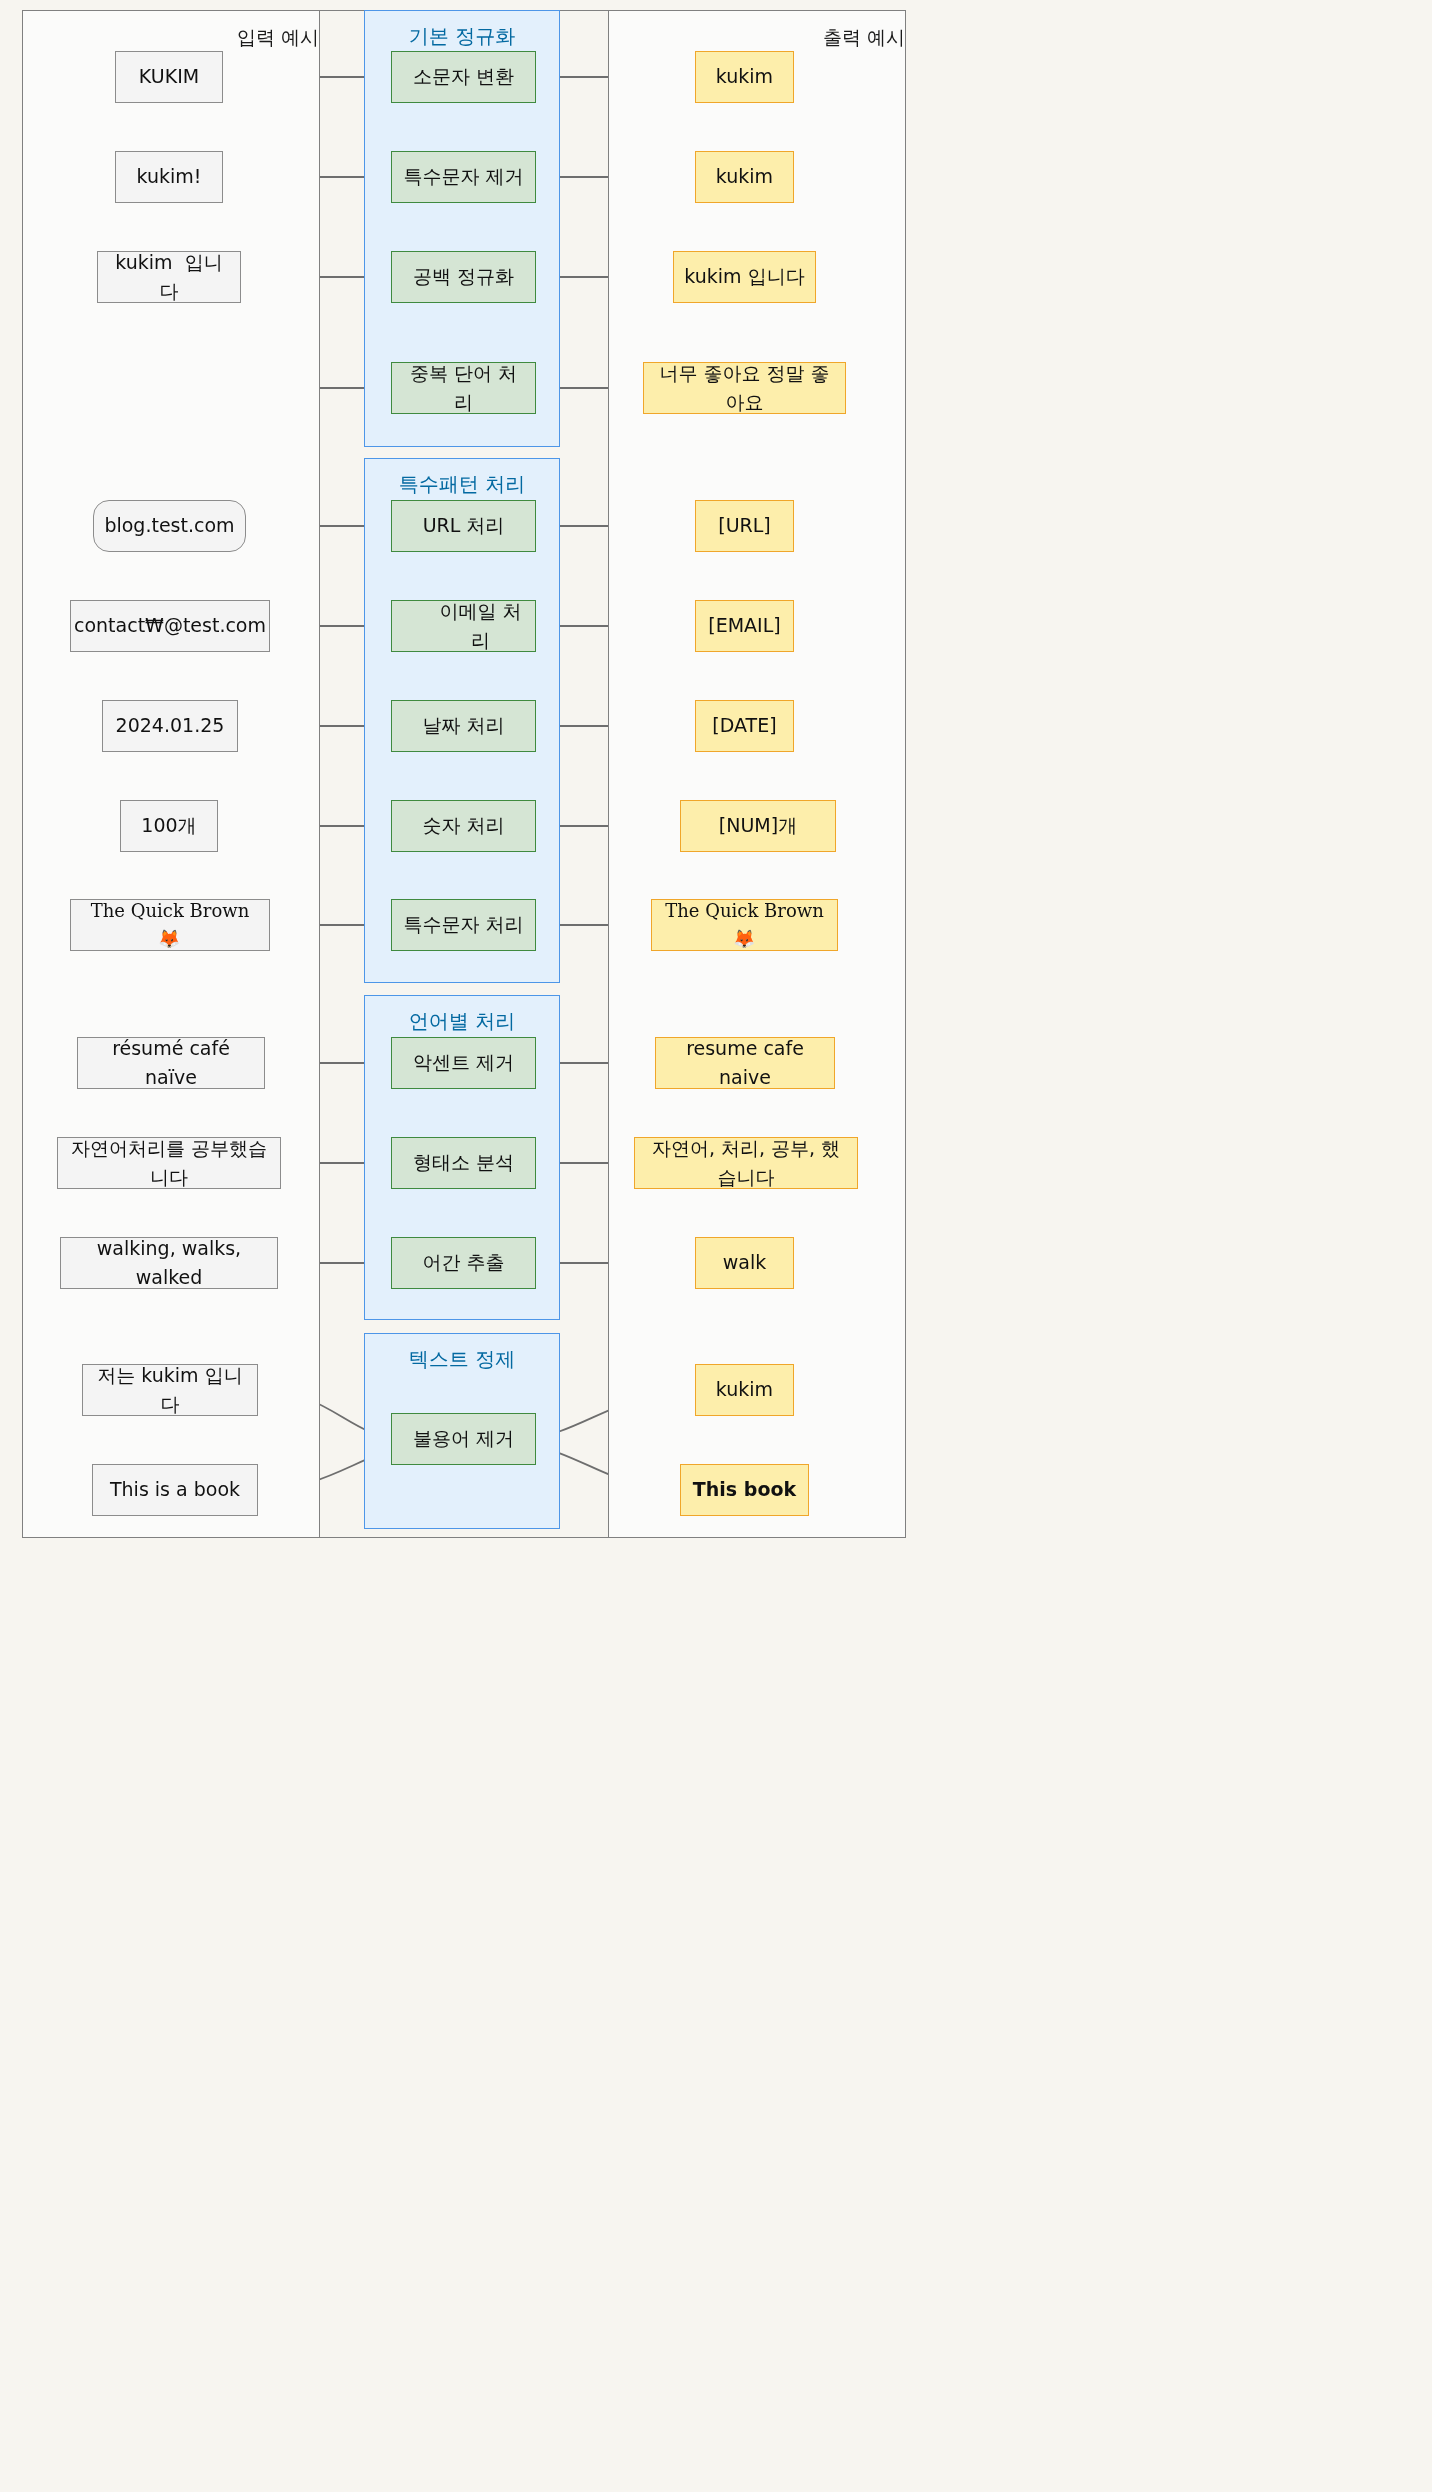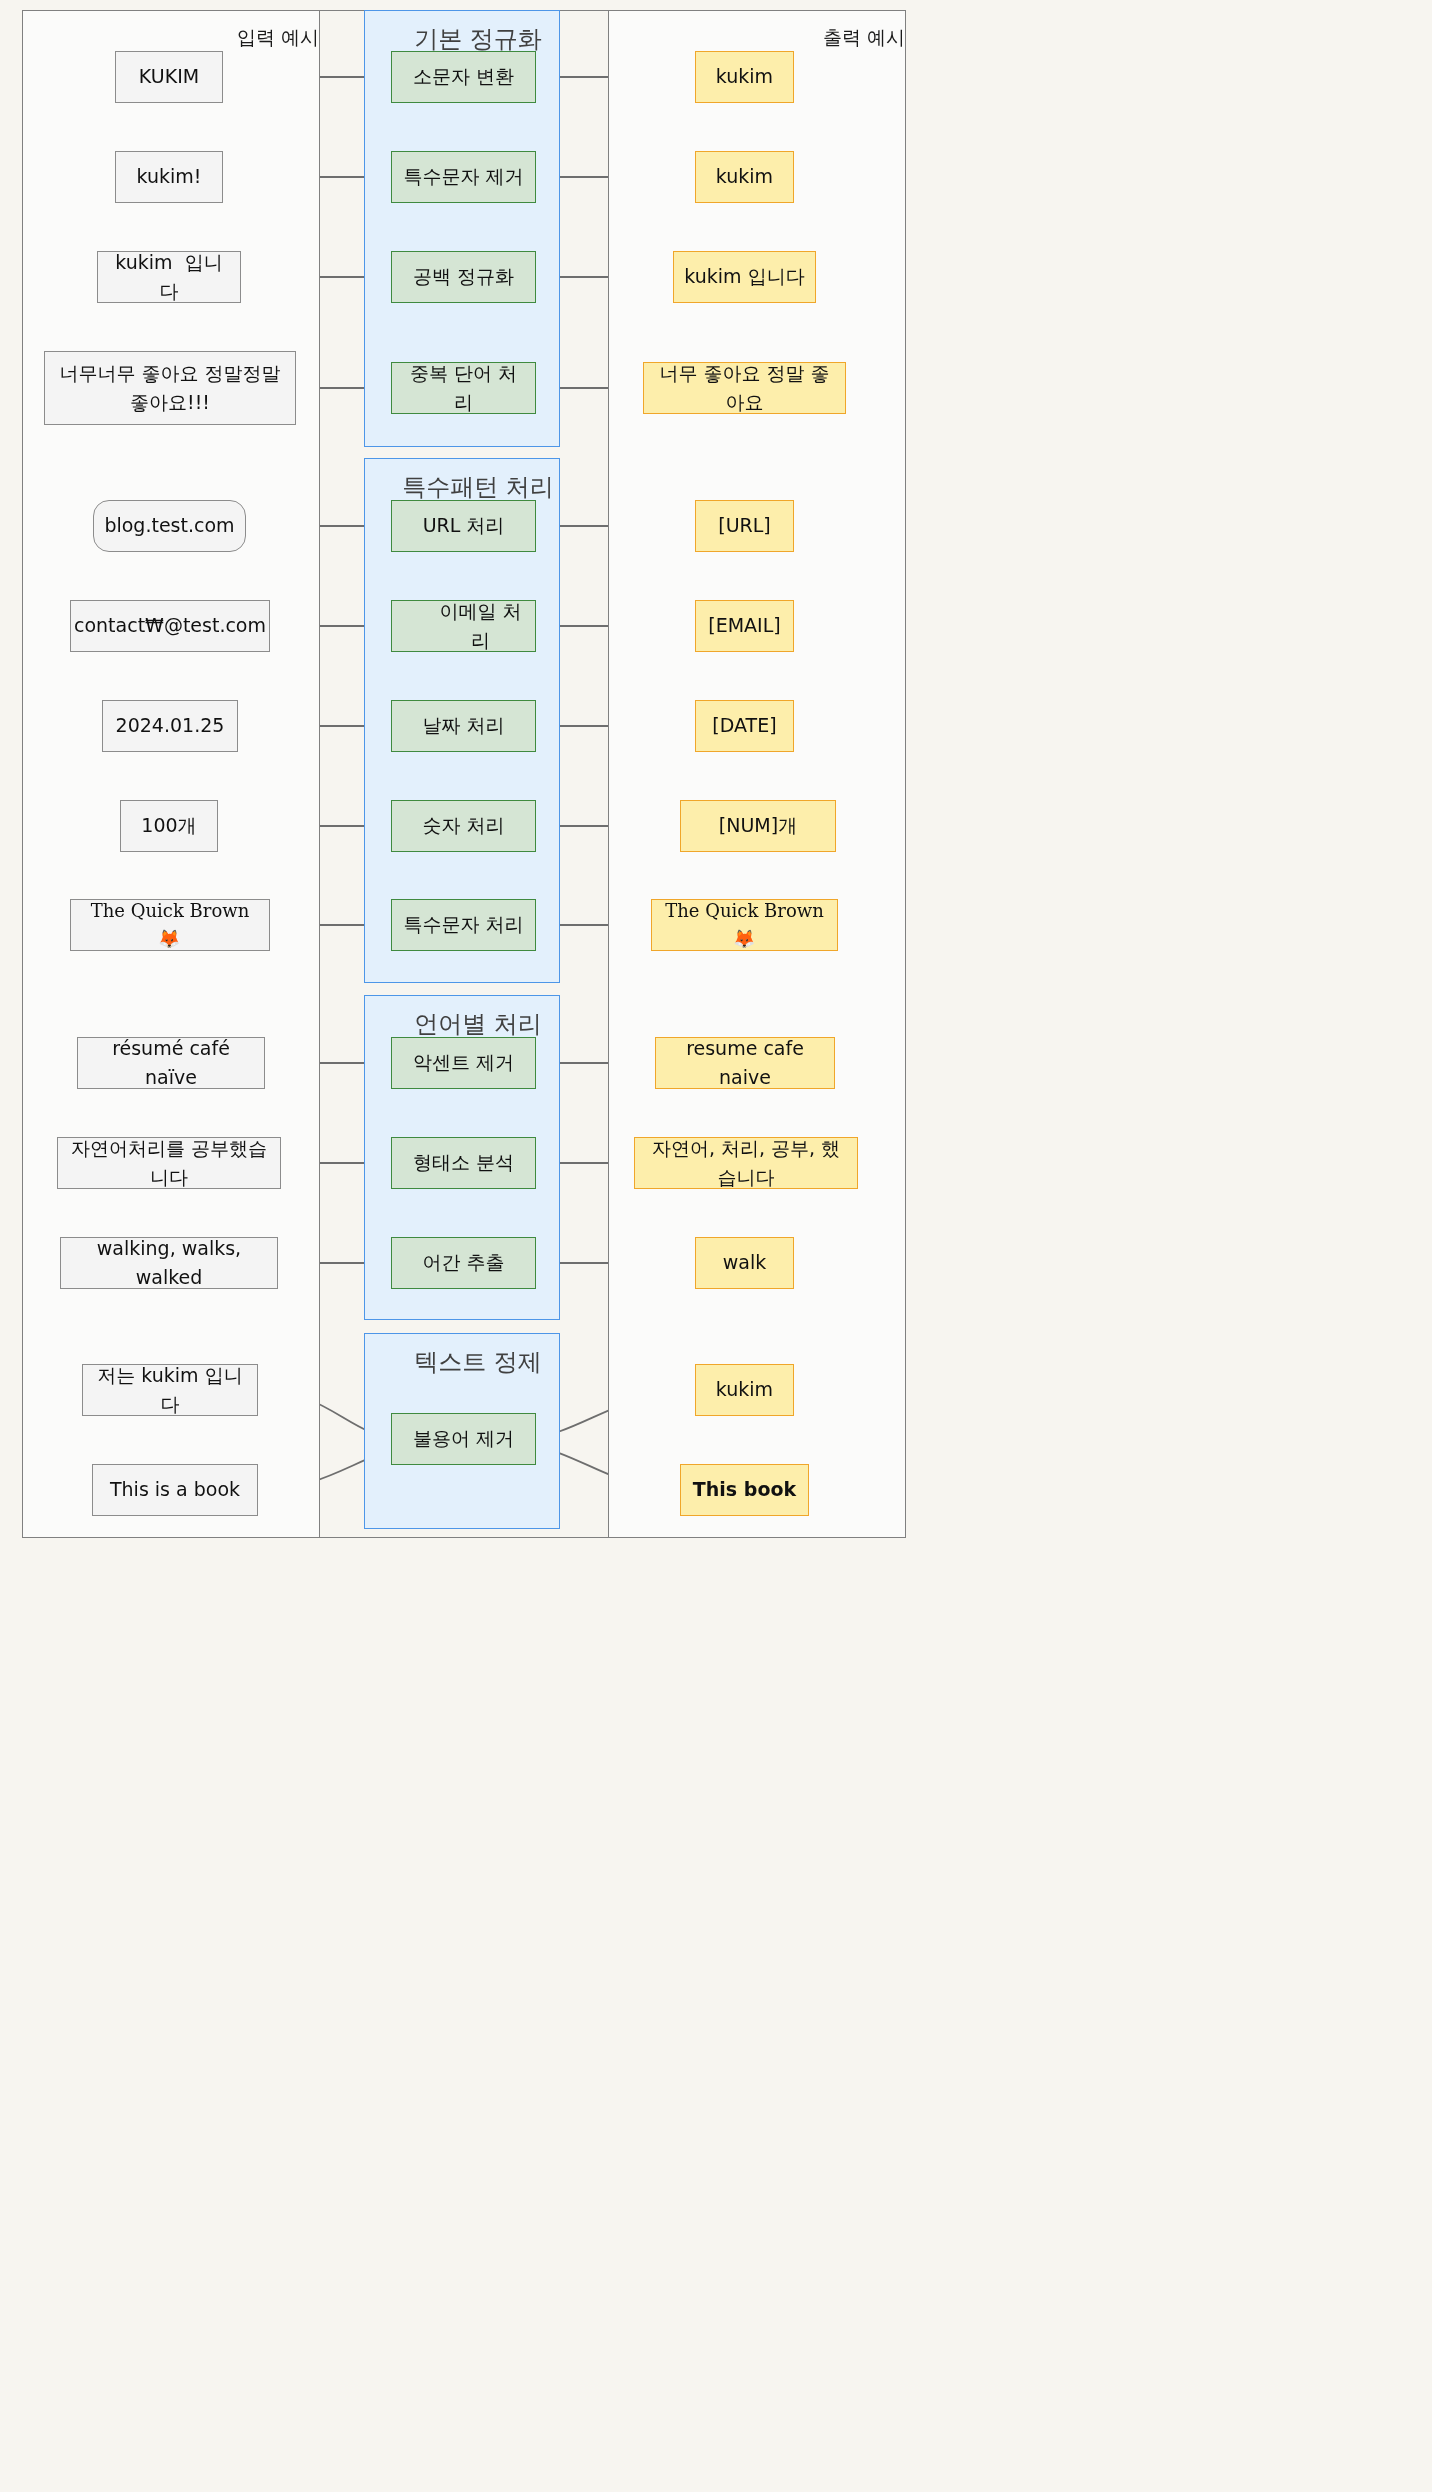--- a/index.html
+++ b/index.html
@@ -39,24 +39,24 @@
   .group-box {
     position: absolute;
     box-sizing: border-box;
     border: 1.5px solid #4d96e8;
     background: #e3f0fc;
   }
   .group-title {
     position: absolute;
     width: 100%;
     text-align: center;
-    font-size: 24px;
-    color: #404040;
+    font-size: 20px;
+    color: #0369a1;
     top: 12px;
-    left: 16px;
+    left: 0;
   }
 
   
   .node {
     position: absolute;
     box-sizing: border-box;
     display: flex;
     align-items: center;
     justify-content: center;
     text-align: center;
@@ -181,21 +181,20 @@
   <div class="node output" style="left:695px; top:51px; width:99px; height:52px;">kukim</div>
 
   <div class="node input" style="left:115px; top:151px; width:108px; height:52px;">kukim!</div>
   <div class="node process" style="left:391px; top:151px; width:145px; height:52px;">특수문자 제거</div>
   <div class="node output" style="left:695px; top:151px; width:99px; height:52px;">kukim</div>
 
   <div class="node input" style="left:97px; top:251px; width:144px; height:52px;">kukim  입니다</div>
   <div class="node process" style="left:391px; top:251px; width:145px; height:52px;">공백 정규화</div>
   <div class="node output" style="left:673px; top:251px; width:143px; height:52px;">kukim 입니다</div>
 
-  <div class="node input" style="left:44px; top:351px; width:252px; height:74px;">너무너무 좋아요 정말정말 좋아요!!!</div>
   <div class="node process" style="left:391px; top:362px; width:145px; height:52px;">중복 단어 처리</div>
   <div class="node output" style="left:643px; top:362px; width:203px; height:52px;">너무 좋아요 정말 좋아요</div>
 
   <div class="node input" style="left:93px; top:500px; width:153px; height:52px;border-radius:16px;">blog.test.com</div>
   <div class="node process" style="left:391px; top:500px; width:145px; height:52px;">URL 처리</div>
   <div class="node output" style="left:695px; top:500px; width:99px; height:52px;">[URL]</div>
 
   <div class="node input" style="left:70px; top:600px; width:200px; height:52px;">contact₩@test.com</div>
   <div class="node process" style="left:391px; top:600px; width:145px; height:52px;padding-left:44px;">이메일 처리</div>
   <div class="node output" style="left:695px; top:600px; width:99px; height:52px;">[EMAIL]</div>

